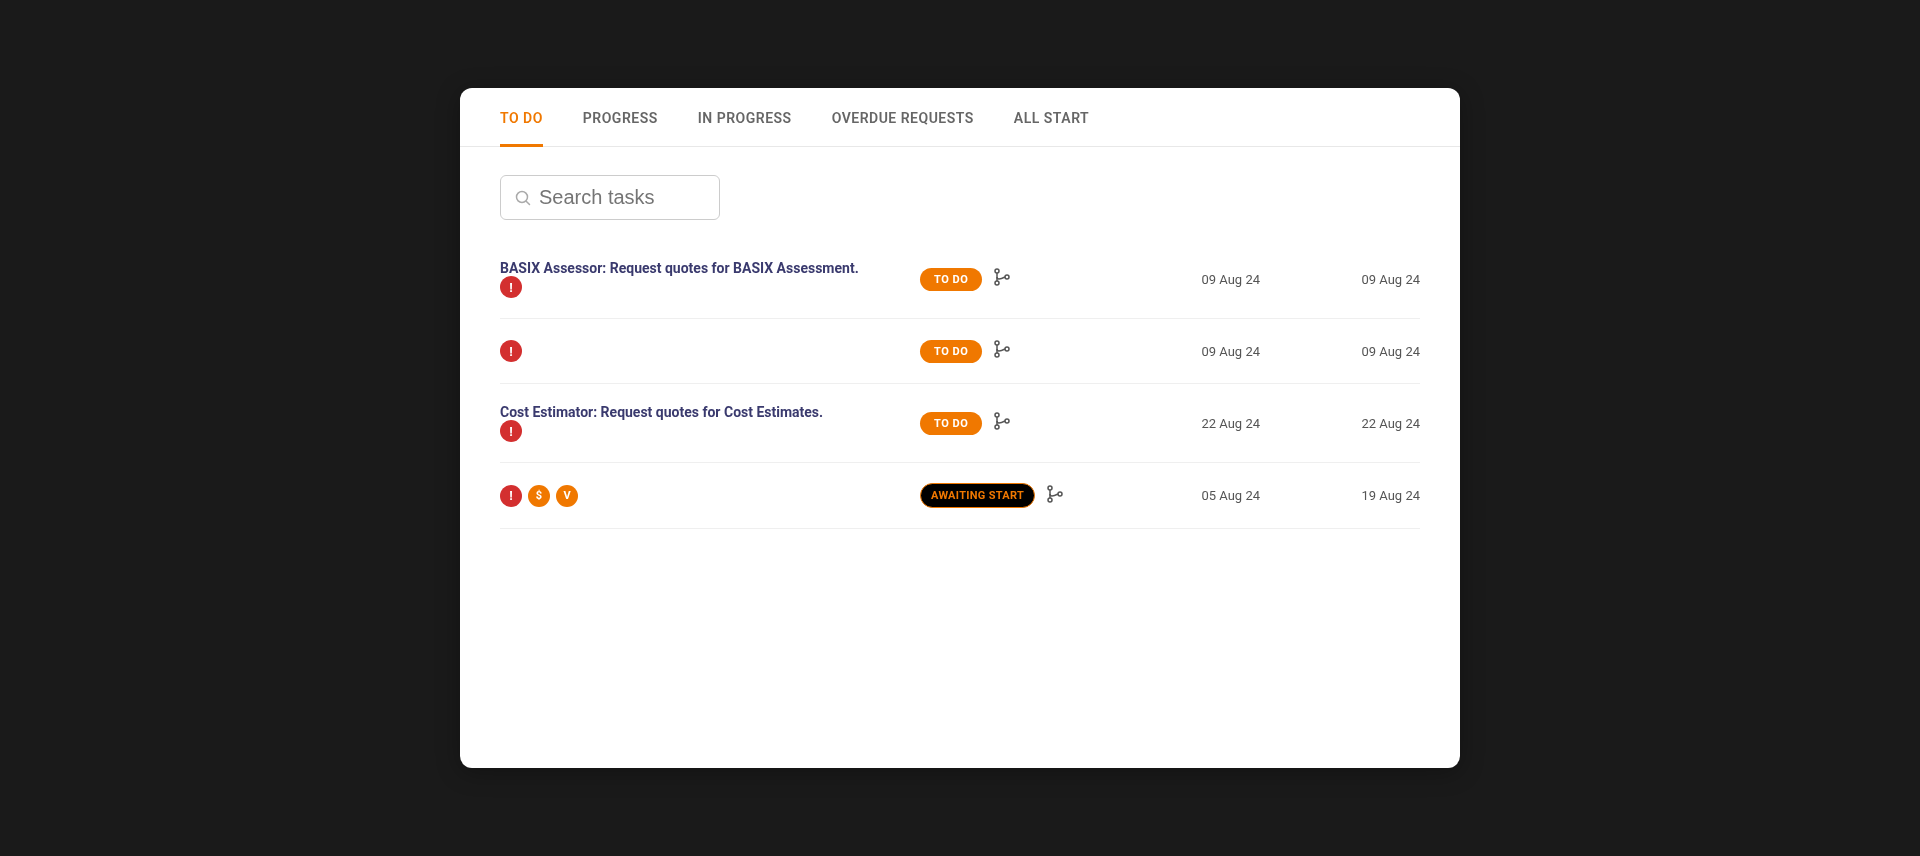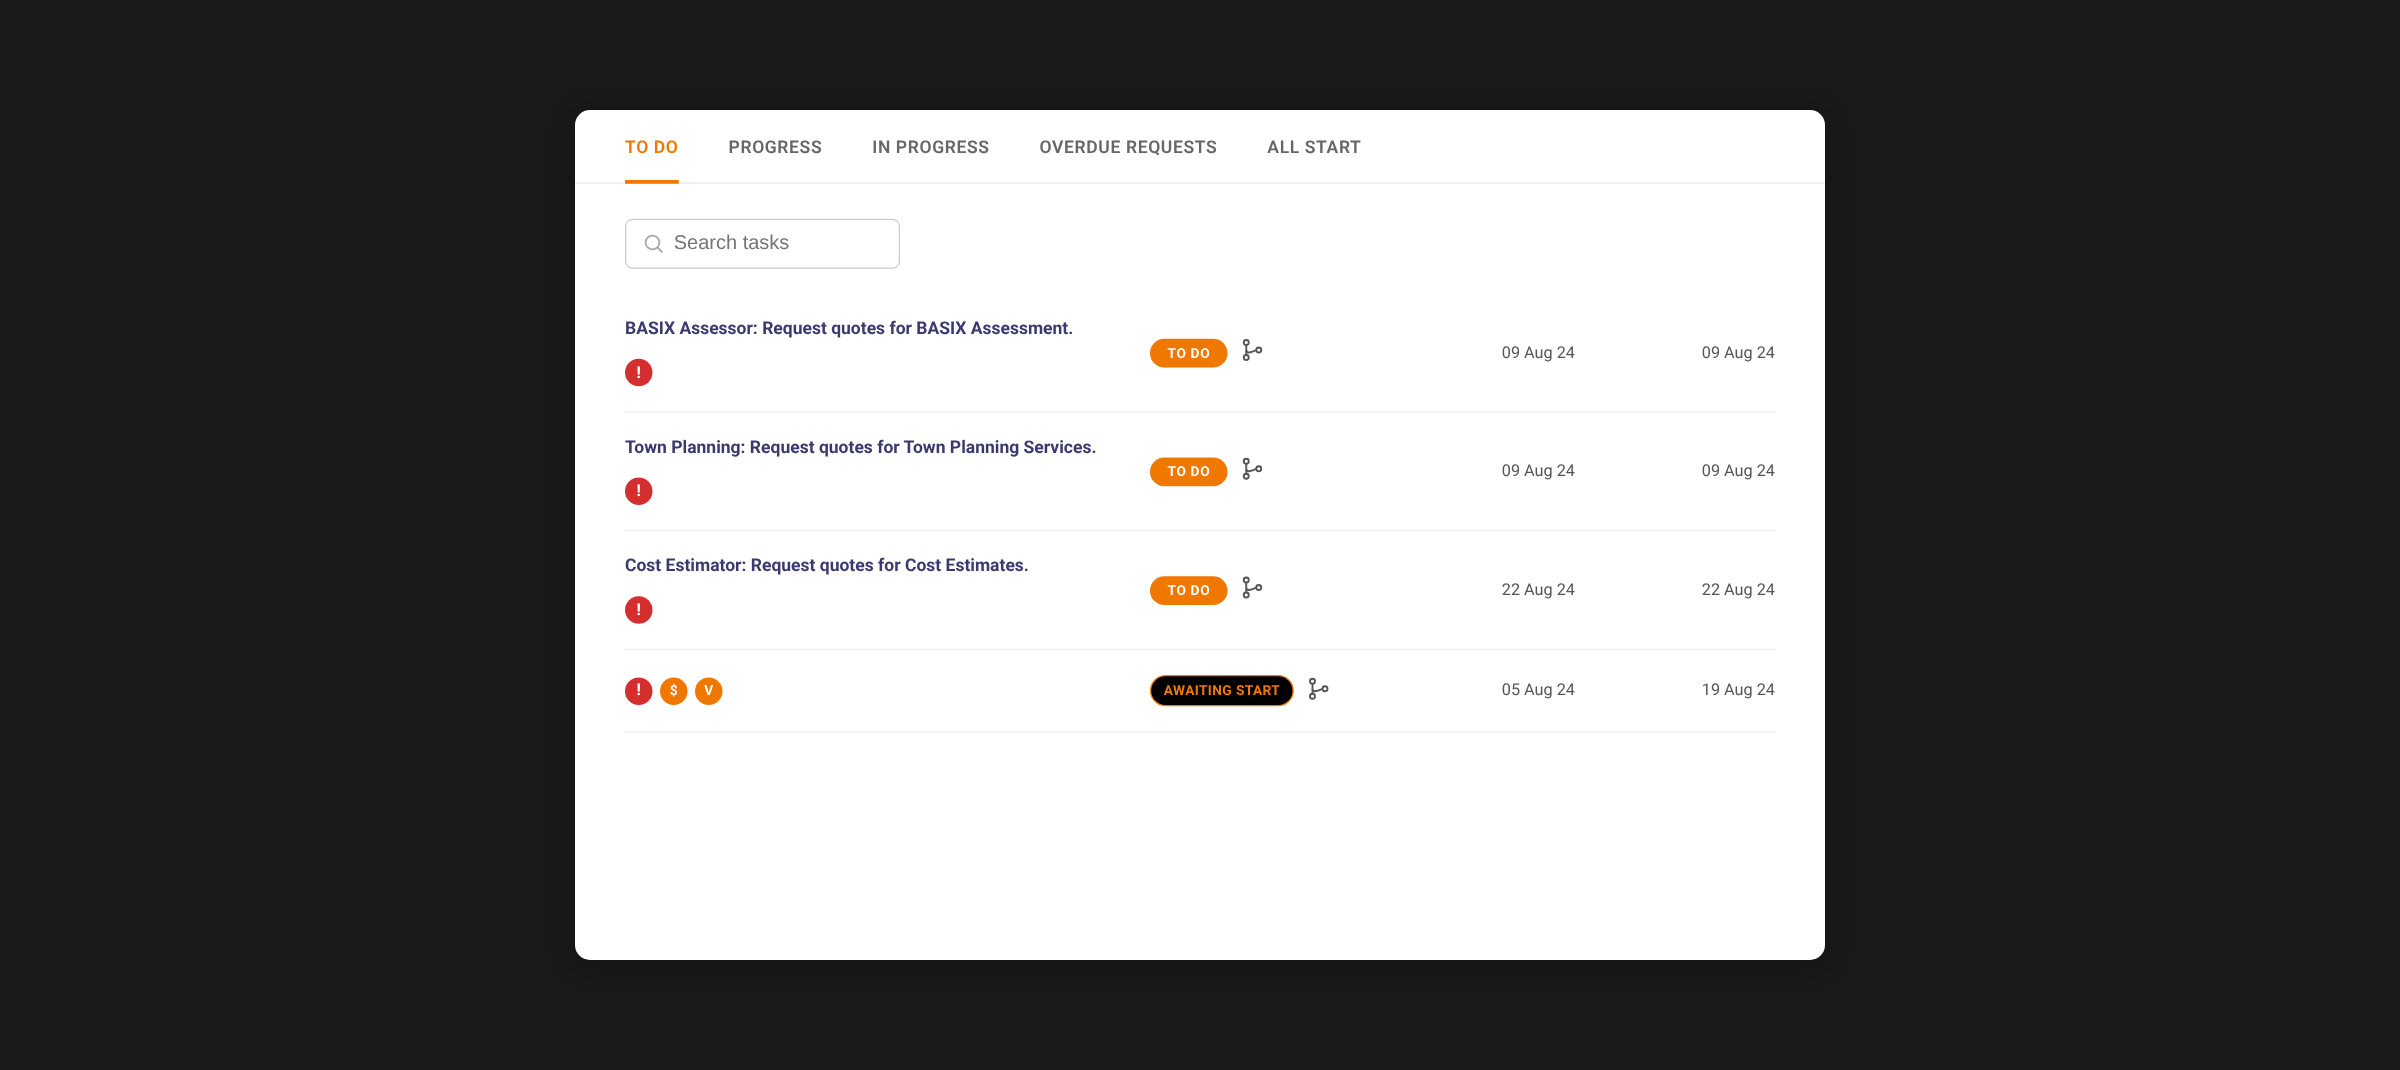--- a/index.html
+++ b/index.html
@@ -65,21 +65,21 @@
     }
 
     .search-icon-svg {
       color: #aaa;
       flex-shrink: 0;
     }
 
     .search-input {
       border: none;
       outline: none;
-      font-size: 16px;
+      font-size: 20px;
       color: #a16207;
       background: transparent;
       width: 100%;
     }
 
     
     .table-container {
       padding: 0 40px 40px;
     }
 
@@ -102,21 +102,21 @@
       display: grid;
       grid-template-columns: 1fr 200px 140px 160px;
       align-items: center;
       padding: 20px 0;
       border-bottom: 1px solid #efefef;
     }
 
     .task-name-col {
       display: flex;
       flex-direction: column;
-      gap: 16px;
+      gap: 0;
     }
 
     .task-name {
       font-size: 14px;
       font-weight: 700;
       color: #3a3a6e;
     }
 
     .task-icons {
       display: flex;
@@ -257,21 +257,20 @@
             <line x1="5" y1="10" x2="5" y2="14" stroke="#555" stroke-width="1.5"></line>
           </svg>
         </span>
       </div>
       <div class="date-col">09 Aug 24</div>
       <div class="date-col-end">09 Aug 24</div>
     </div>
 
     <div class="task-row">
       <div class="task-name-col">
-        <span class="task-name">Town Planning: Request quotes for Town Planning Services.</span>
         <div class="task-icons">
           <div class="icon-exclamation">!</div>
         </div>
       </div>
       <div class="status-col">
         <span class="badge-todo">TO DO</span>
         <span class="branch-icon">
           <svg width="20" height="20" viewBox="0 0 20 20" fill="none" xmlns="http://www.w3.org/2000/svg">
             <circle cx="5" cy="4" r="2" stroke="#555" stroke-width="1.5"></circle>
             <circle cx="5" cy="16" r="2" stroke="#555" stroke-width="1.5"></circle>

